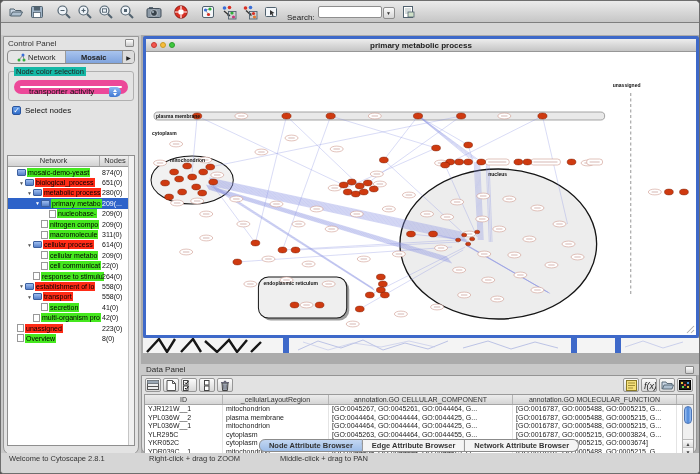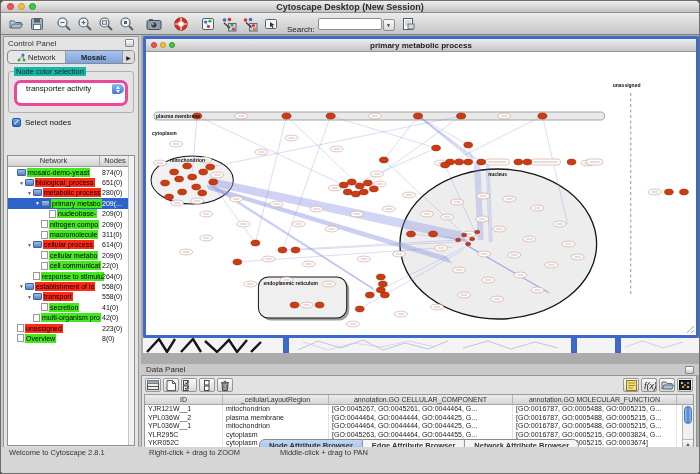--- a/index.html
+++ b/index.html
@@ -32,21 +32,21 @@
   .cp-head{height:12px;display:flex;align-items:center;justify-content:space-between;padding:0 4px;}
   .cp-head .t{font-size:8px;color:#333;}
   .mini-ic{width:9px;height:8px;border:1px solid #888;background:linear-gradient(#fff,#ccc);border-radius:1px;}
   .cp-tabs{display:flex;height:14px;margin:1px 3px 3px 3px;border:1px solid #8a8a8a;border-radius:4px;overflow:hidden;background:#e6e6e6;}
   .cptab{flex:1;display:flex;align-items:center;justify-content:center;gap:2px;font-size:7.5px;color:#222;border-left:1px solid #9a9a9a;}
   .cptab:first-child{border-left:none;}
   .cptab.sel{background:linear-gradient(#a9c4ee,#7fa3dd);font-weight:bold;}
   .cptab.arrow{flex:0 0 12px;font-size:6px;background:#dcdcdc;}
   .groupbox{position:relative;margin:7px 4px 4px 4px;border:1px solid #b0b0b0;border-radius:3px;padding:8px 5px 6px 5px;}
   .groupbox .legend{position:absolute;top:-5px;left:5px;background:#14b8a6;font-size:7.5px;color:#222;padding:0 2px;}
-  .combo{height:26px;border:3px solid #ec4899;border-radius:7px;background:#fff;position:relative;
+  .combo{height:14px;border:6px solid #ec4899;border-radius:7px;background:#fff;position:relative;
     font-size:8px;color:#111;line-height:12px;padding-left:9px;}
   .stepper{position:absolute;right:1px;top:1px;width:12px;height:10px;border-radius:2px 6px 6px 2px;
     background:linear-gradient(#8db9f5,#3f77d2);display:flex;flex-direction:column;align-items:center;justify-content:center;}
   .stepper i{display:block;width:0;height:0;border-left:2.5px solid transparent;border-right:2.5px solid transparent;}
   .stepper i.up{border-bottom:3px solid #fff;margin-bottom:1px;}
   .stepper i.dn{border-top:3px solid #fff;}
   .cbrow{display:flex;align-items:center;gap:4px;margin:5px 0 4px 8px;}
   .cb{width:9px;height:9px;border-radius:2px;background:linear-gradient(#6aa2ec,#2f6bc8);border:1px solid #29549e;
     color:#fff;font-size:8px;line-height:8px;text-align:center;}
   .cblbl{font-size:8px;color:#111;}
@@ -96,37 +96,29 @@
   .vscroll{position:absolute;right:0;top:10px;bottom:0;width:11px;background:#f0f0f0;border-left:1px solid #b5b5b5;}
   .vthumb{position:absolute;top:1px;left:1px;width:8px;height:18px;border-radius:4px;background:linear-gradient(90deg,#9cc0f2,#4b86d8,#9cc0f2);border:1px solid #4b74b5;}
   .varr{position:absolute;left:0;width:10px;height:8px;font-size:5px;color:#444;text-align:center;line-height:8px;background:linear-gradient(#fafafa,#ddd);border-top:1px solid #bbb;}
   .varr.up{bottom:8px;} .varr.dn{bottom:0;}
   .dp-tabs{position:absolute;bottom:1px;left:50%;transform:translateX(-50%);display:flex;height:13px;}
   .dptab{padding:0 9px;font-size:7.5px;font-weight:bold;color:#333;line-height:12px;background:#f4f4f4;border:1px solid #8b8b8b;border-left:none;white-space:nowrap;}
   .dptab:first-child{border-left:1px solid #8b8b8b;border-radius:6px 0 0 6px;}
   .dptab:last-child{border-radius:0 6px 6px 0;}
   .dptab.sel{background:linear-gradient(#c3d7f2,#9dbde8);}
   
-  .statusbar{position:absolute;left:0;right:0;bottom:0;height:26px;background:#d6d6d6;}
+  .statusbar{position:absolute;left:0;right:0;bottom:0;height:20px;background:#d6d6d6;}
   .statusbar span{position:absolute;top:1px;font-size:7.5px;color:#333;}
   .st0{left:8px;}.st1{left:148px;}.st2{left:279px;}
 </style>
 </head>
 <body>
 
 <div class="window">
 
-  <div class="titlebar">
-    <div class="lights">
-      <div class="lt r"></div>
-      <div class="lt y"></div>
-      <div class="lt g"></div>
-    </div>
-    <div class="wtitle">Cytoscape Desktop (New Session)</div>
-  </div>
 
   <div class="toolbar">
     <div class="tbtn">
       <svg width="16" height="16">
           <path d="M2 12 L2 5 H6 L7.5 6.5 H13 V8" fill="#c9d6e4" stroke="#51626f" stroke-width="1"></path>
           <path d="M2.5 12 L4.5 8 H14.5 L12.5 12 Z" fill="#aebfcf" stroke="#51626f" stroke-width="1"></path>
         </svg>
     </div>
     <div class="tbtn">
       <svg width="16" height="16">

